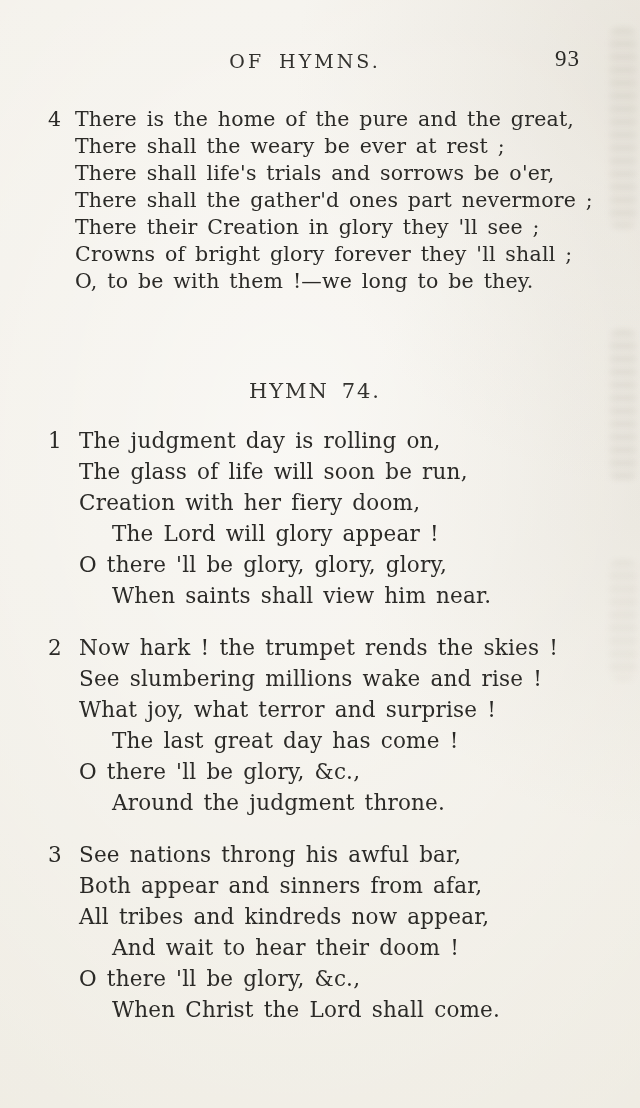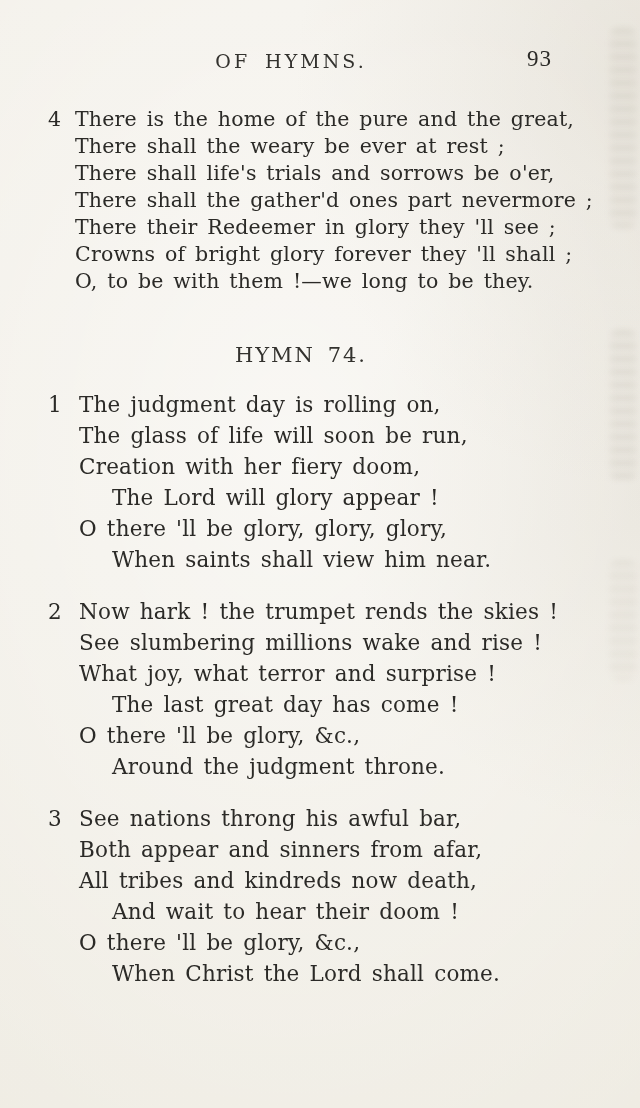--- a/index.html
+++ b/index.html
@@ -38,21 +38,21 @@
       rgba(150,142,126,0.35) 0 6px,
       rgba(150,142,126,0.05) 6px 13px
     );
   }
   .bleed-a { top: 28px;  height: 200px; }
   .bleed-b { top: 330px; height: 150px; }
   .bleed-c { top: 560px; height: 120px; opacity: 0.3; }
 
   .page {
     position: relative;
-    padding: 50px 86px 0 48px;
+    padding: 50px 58px 0 48px;
   }
 
   .page-header {
     position: relative;
     height: 30px;
     margin-bottom: 26px;
   }
   .running-title {
     position: absolute;
     left: 0;
@@ -84,21 +84,21 @@
     position: absolute;
     left: 0;
     top: 0;
   }
 
   .hymn-heading {
     text-align: center;
     font-size: 21px;
     letter-spacing: 2px;
     word-spacing: 4px;
-    margin-top: 48px;
+    margin-top: 84px;
     margin-bottom: 22px;
     color: #33322e;
   }
 
   .verse {
     position: relative;
     padding-left: 31px;
     font-size: 21.5px;
     line-height: 31px;
     letter-spacing: 0.2px;
@@ -127,21 +127,21 @@
     <div class="running-title">OF  HYMNS.</div>
     <div class="page-number">93</div>
   </div>
 
   <div class="stanza">
     <span class="stanza-num">4</span>
     <div class="line">There is the home of the pure and the great,</div>
     <div class="line">There shall the weary be ever at rest ;</div>
     <div class="line">There shall life's trials and sorrows be o'er,</div>
     <div class="line">There shall the gather'd ones part nevermore ;</div>
-    <div class="line">There their Redeemer in glory they 'll see ;</div>
+    <div class="line">There their Creation in glory they 'll see ;</div>
     <div class="line">Crowns of bright glory forever they 'll shall ;</div>
     <div class="line">O, to be with them !—we long to be they.</div>
   </div>
 
   <div class="hymn-heading">HYMN 74.</div>
 
   <div class="verse">
     <span class="stanza-num">1</span>
     <div class="line">The judgment day is rolling on,</div>
     <div class="line">The glass of life will soon be run,</div>
@@ -158,19 +158,19 @@
     <div class="line">What joy, what terror and surprise !</div>
     <div class="line ind">The last great day has come !</div>
     <div class="line">O there 'll be glory, &amp;c.,</div>
     <div class="line ind">Around the judgment throne.</div>
   </div>
 
   <div class="verse">
     <span class="stanza-num">3</span>
     <div class="line">See nations throng his awful bar,</div>
     <div class="line">Both appear and sinners from afar,</div>
-    <div class="line">All tribes and kindreds now death,</div>
+    <div class="line">All tribes and kindreds now appear,</div>
     <div class="line ind">And wait to hear their doom !</div>
     <div class="line">O there 'll be glory, &amp;c.,</div>
     <div class="line ind">When Christ the Lord shall come.</div>
   </div>
 
 </div>
 
 </body></html>

